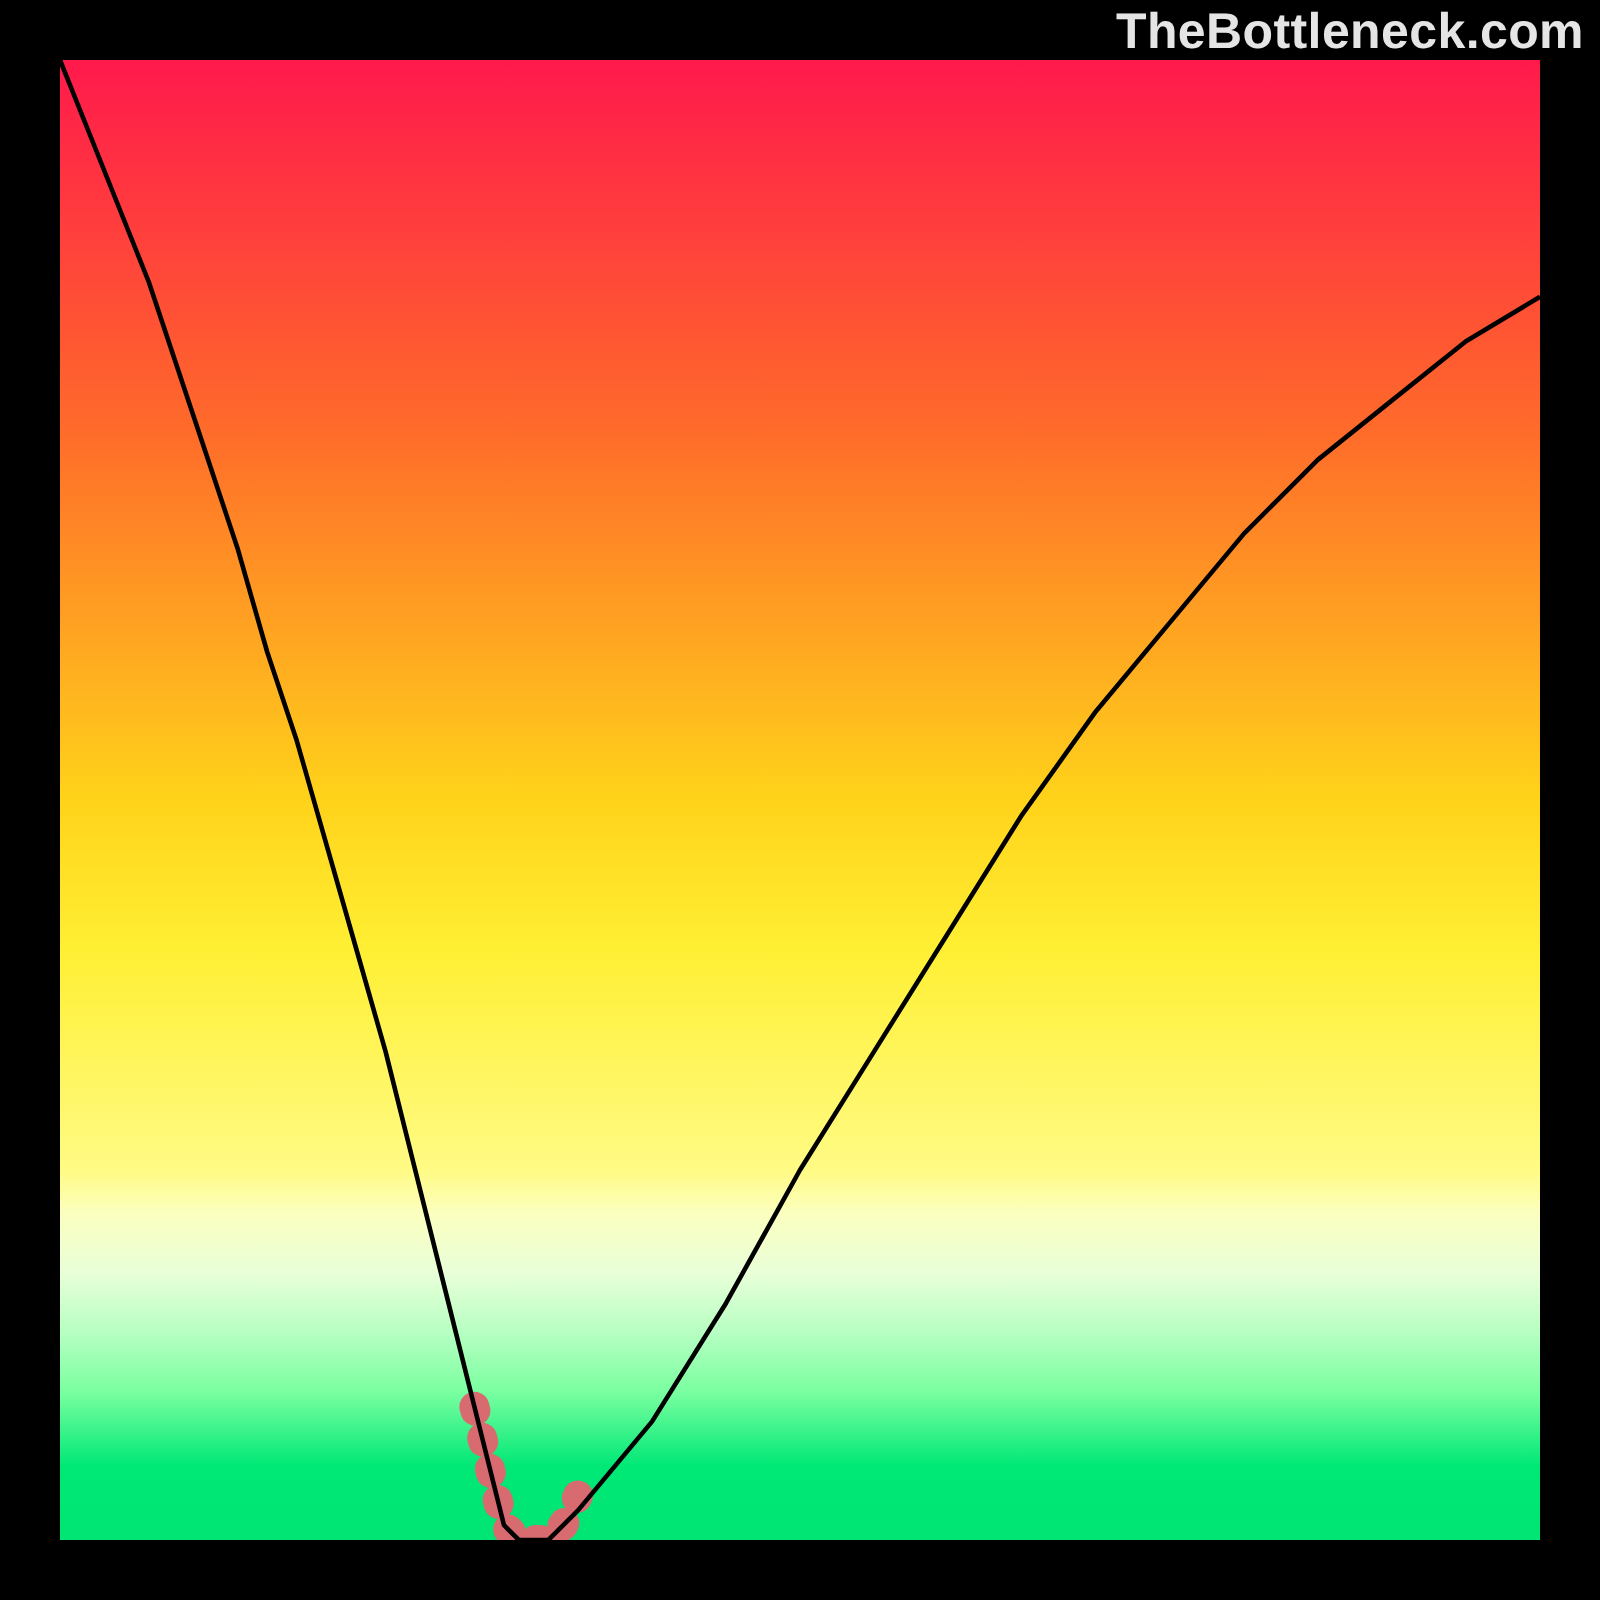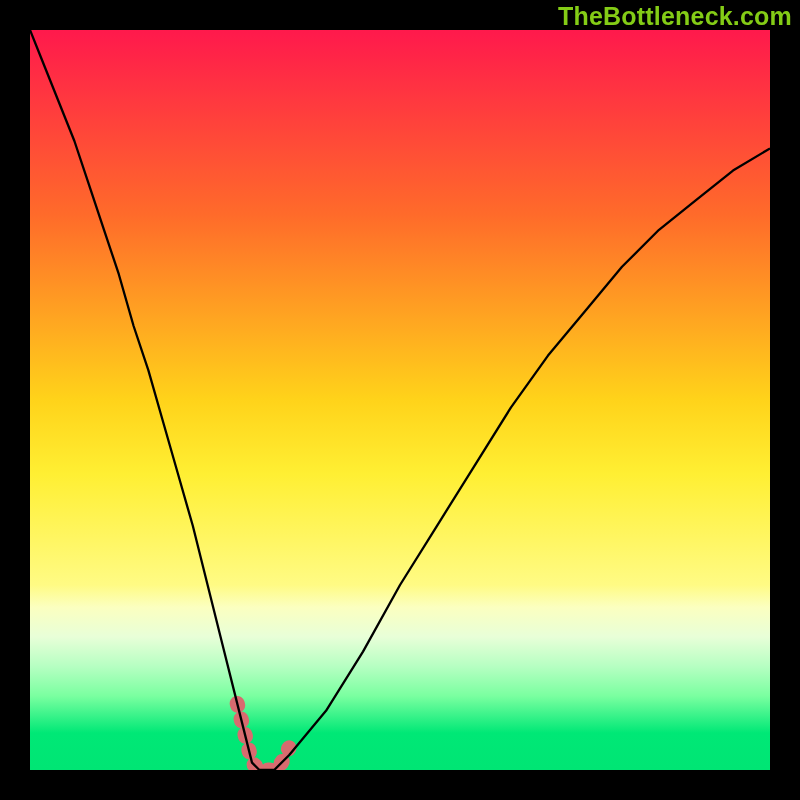--- a/index.html
+++ b/index.html
@@ -13,21 +13,21 @@
   .canvas {
     position: relative;
     width: 800px;
     height: 800px;
     background: #000;
   }
   .attribution {
     position: absolute;
     top: 2px;
     right: 8px;
-    color: #84cc16;
+    color: #e5e5e5;
     font-size: 25px;
     font-weight: 600;
     letter-spacing: 0.2px;
     z-index: 50;
   }
   .plot-outer {
     position: absolute;
     left: 30px;
     top: 30px;
     width: 740px;

